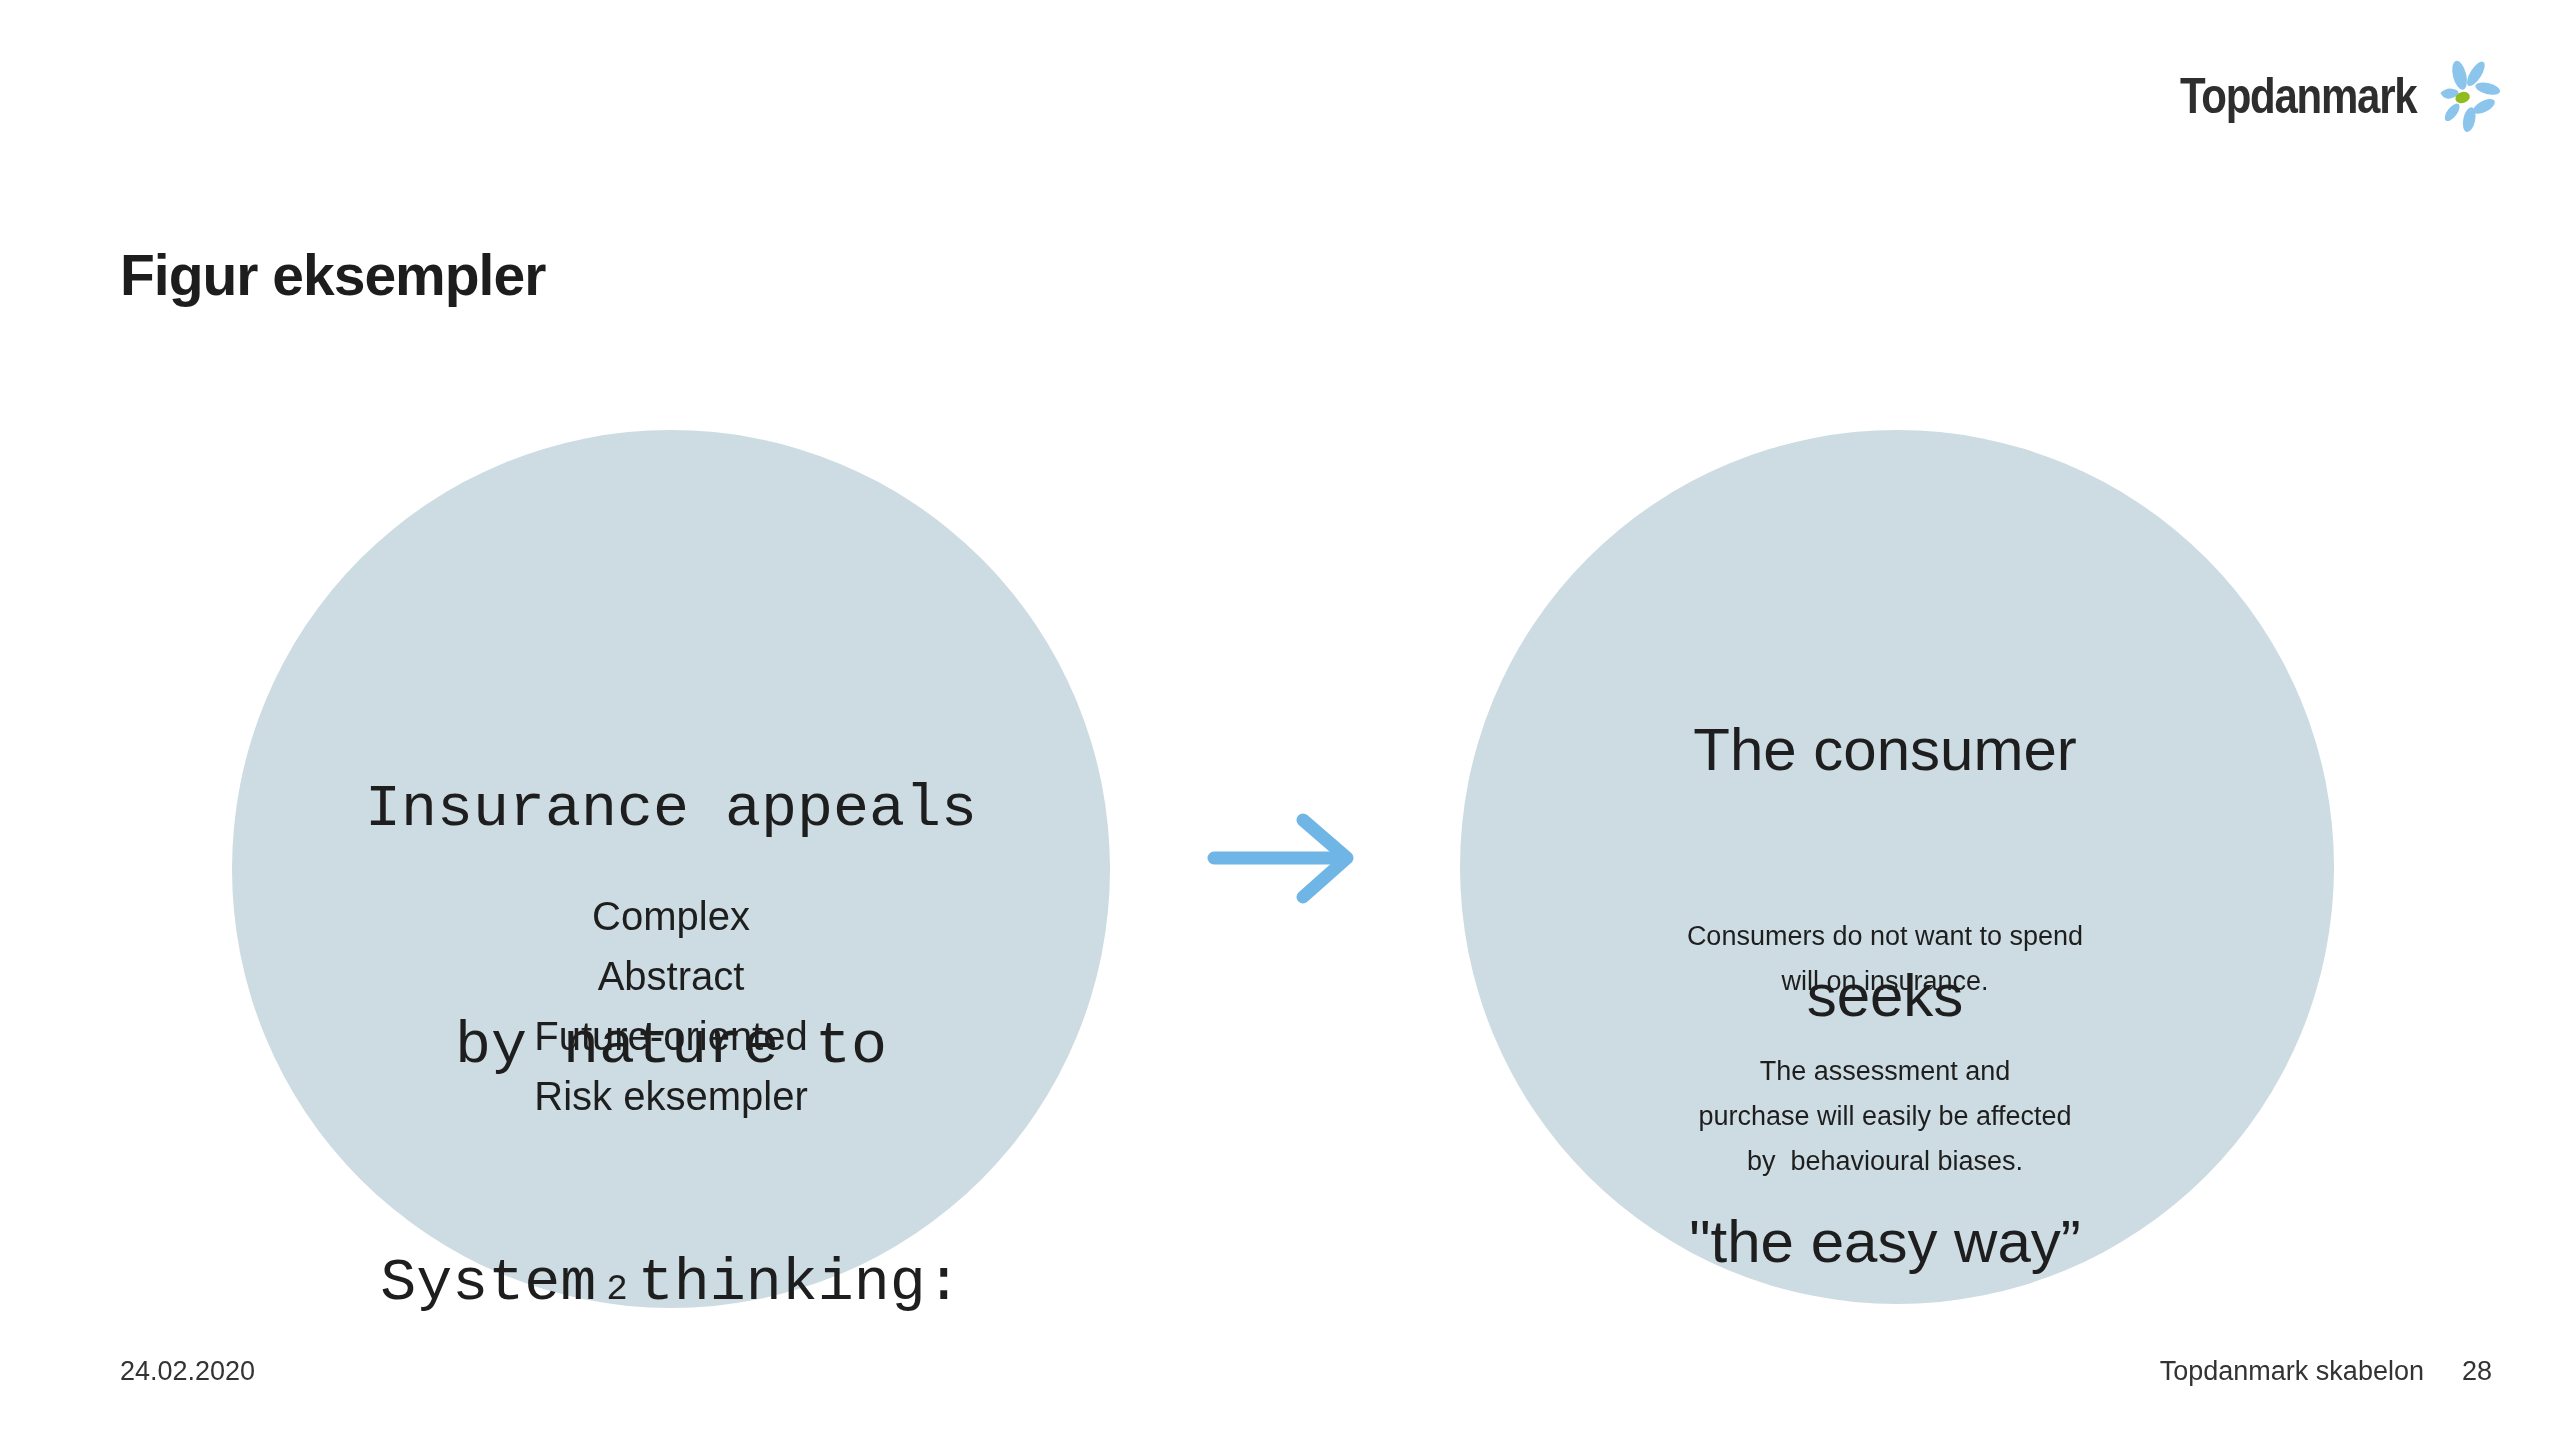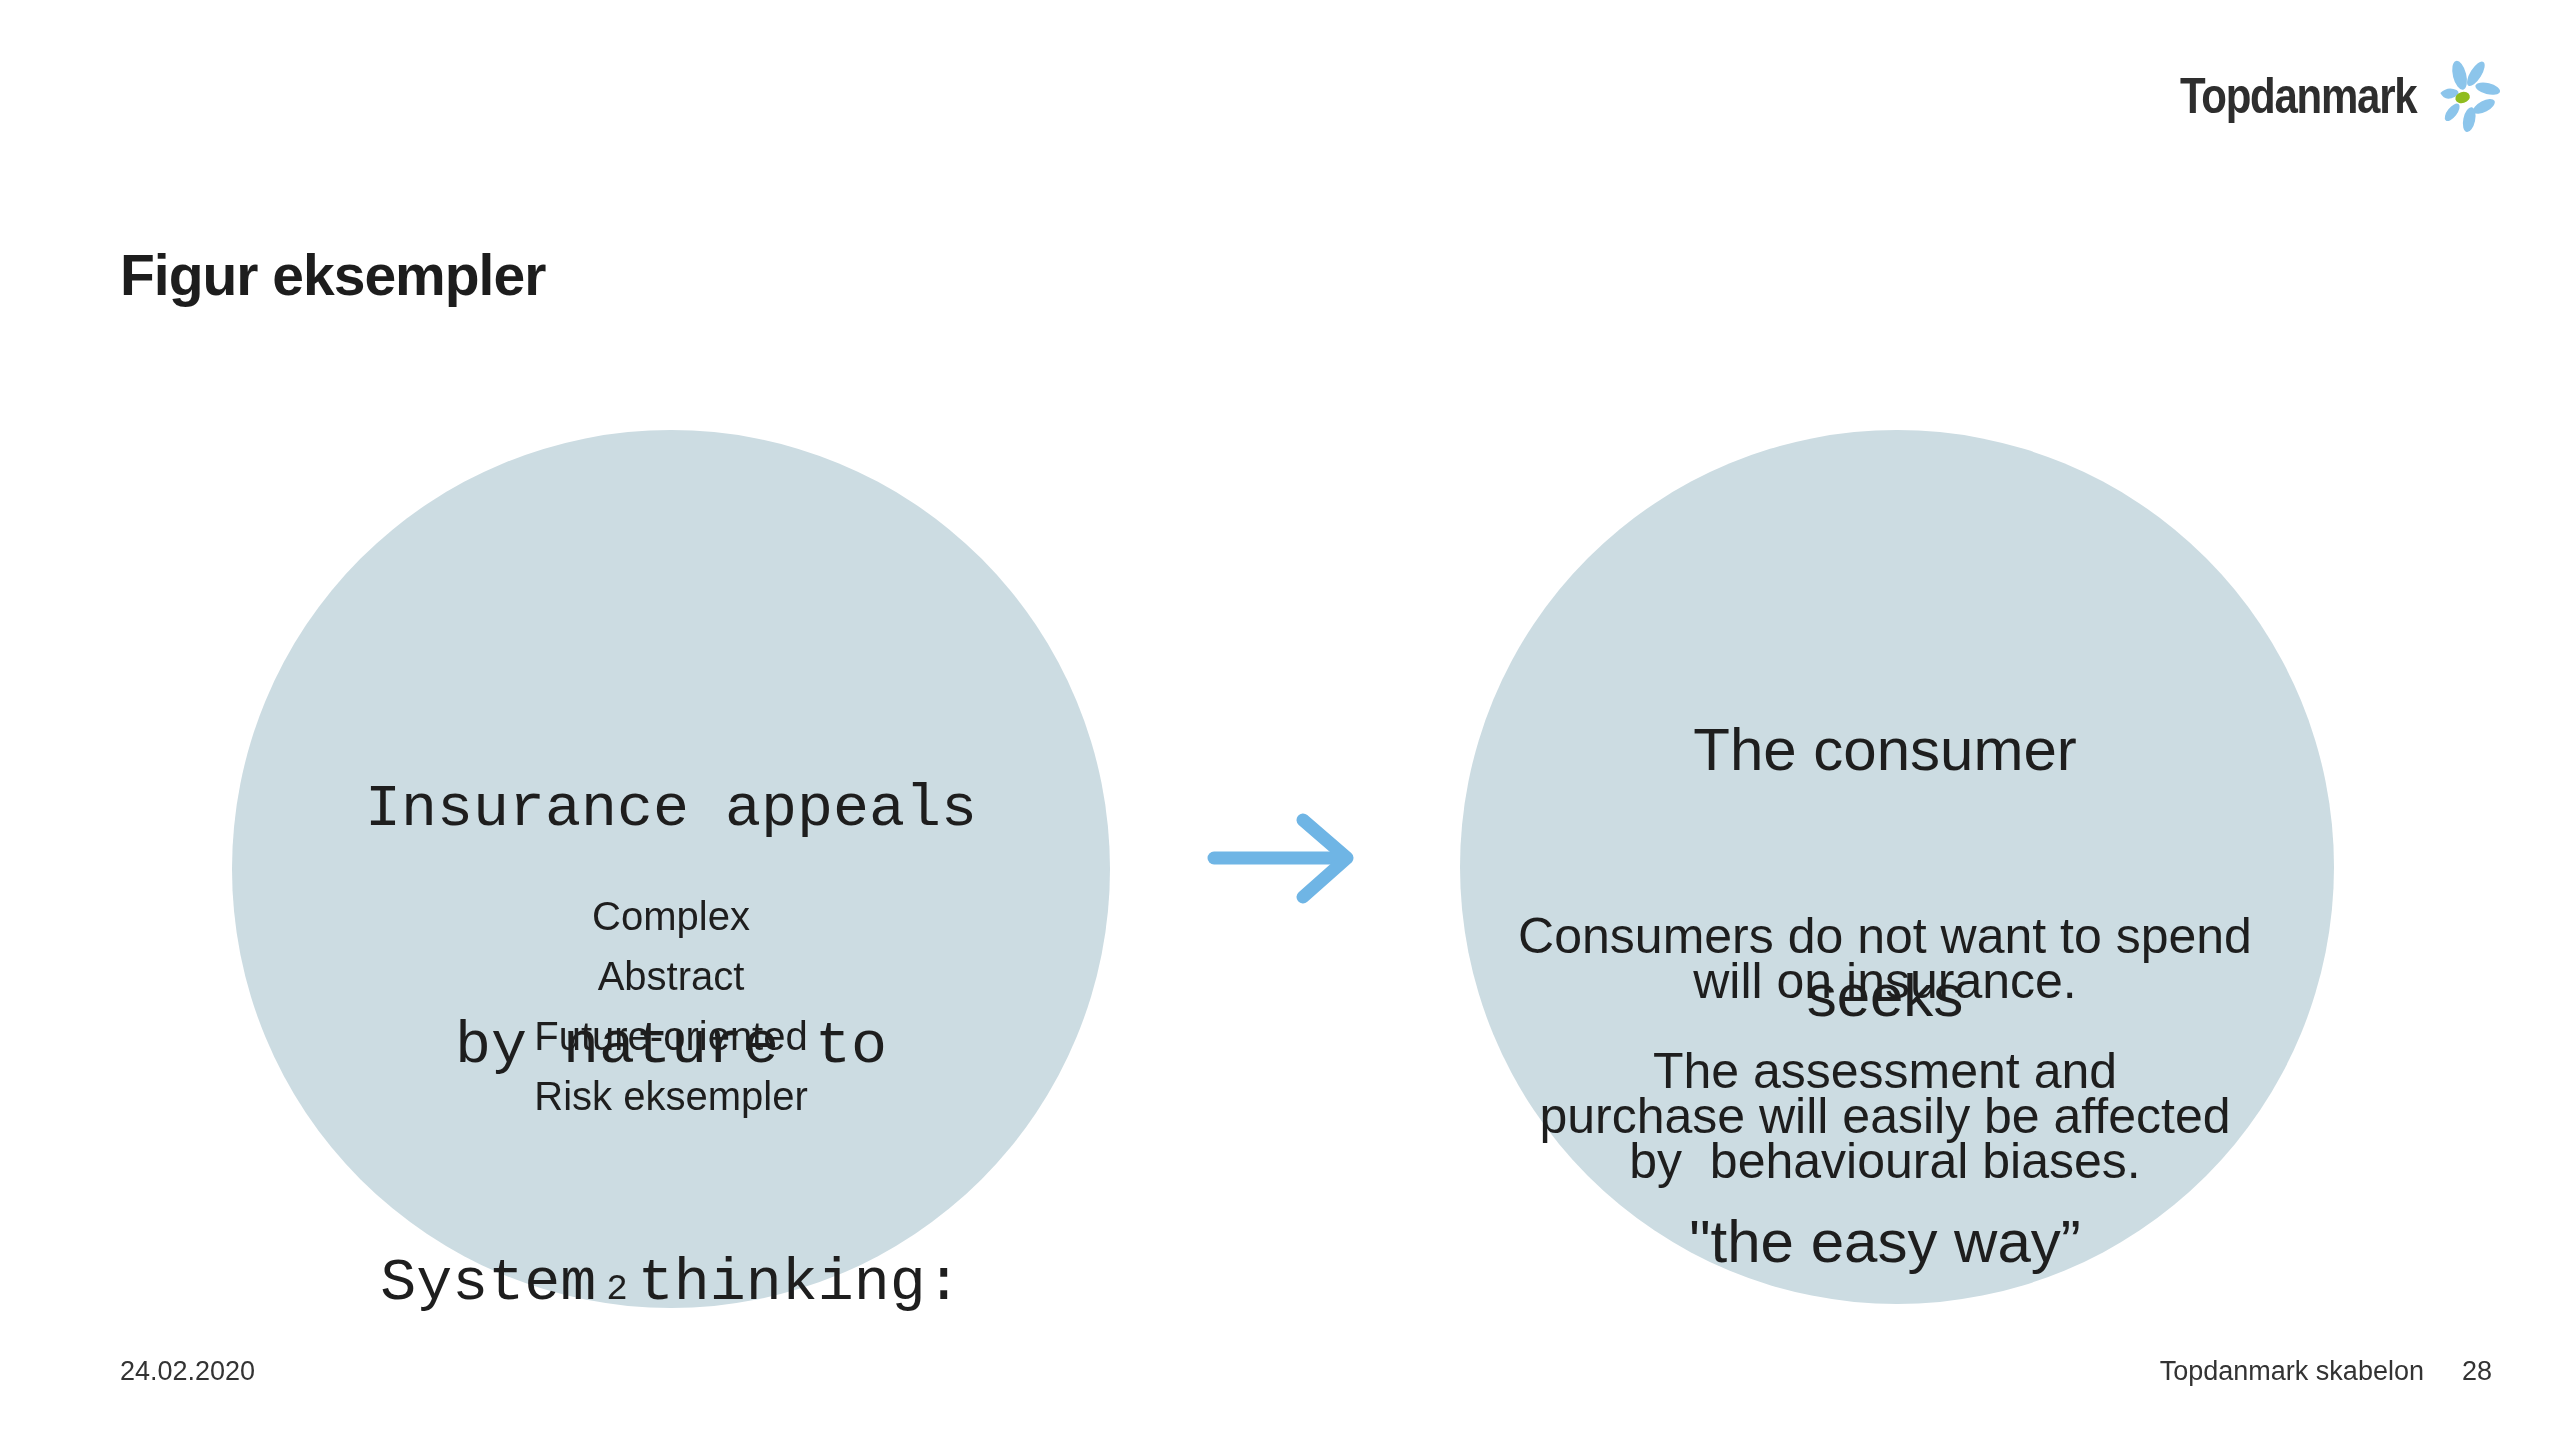--- a/index.html
+++ b/index.html
@@ -66,21 +66,21 @@
 
   .left-heading{left:232px;top:612px;width:878px;font-family:Liberation Mono, monospace;}
   .left-list{
     left:232px;top:886px;width:878px;
     font-size:40px;line-height:60px;color:#1e1e1e;
   }
 
   .right-heading{left:1448px;top:545px;width:874px;}
   .right-body{
     left:1448px;top:914px;width:874px;
-    font-size:50px;line-height:45px;color:#1e1e1e;
+    font-size:27px;line-height:45px;color:#1e1e1e;
   }
   .right-body div{white-space:pre-wrap;}
   .blank-line{height:45px;}
 
   
   .arrow-box{left:1205px;top:812px;width:152px;height:92px;}
 
   
   .footer-text{
     font-size:27px;color:#333333;line-height:30px;

